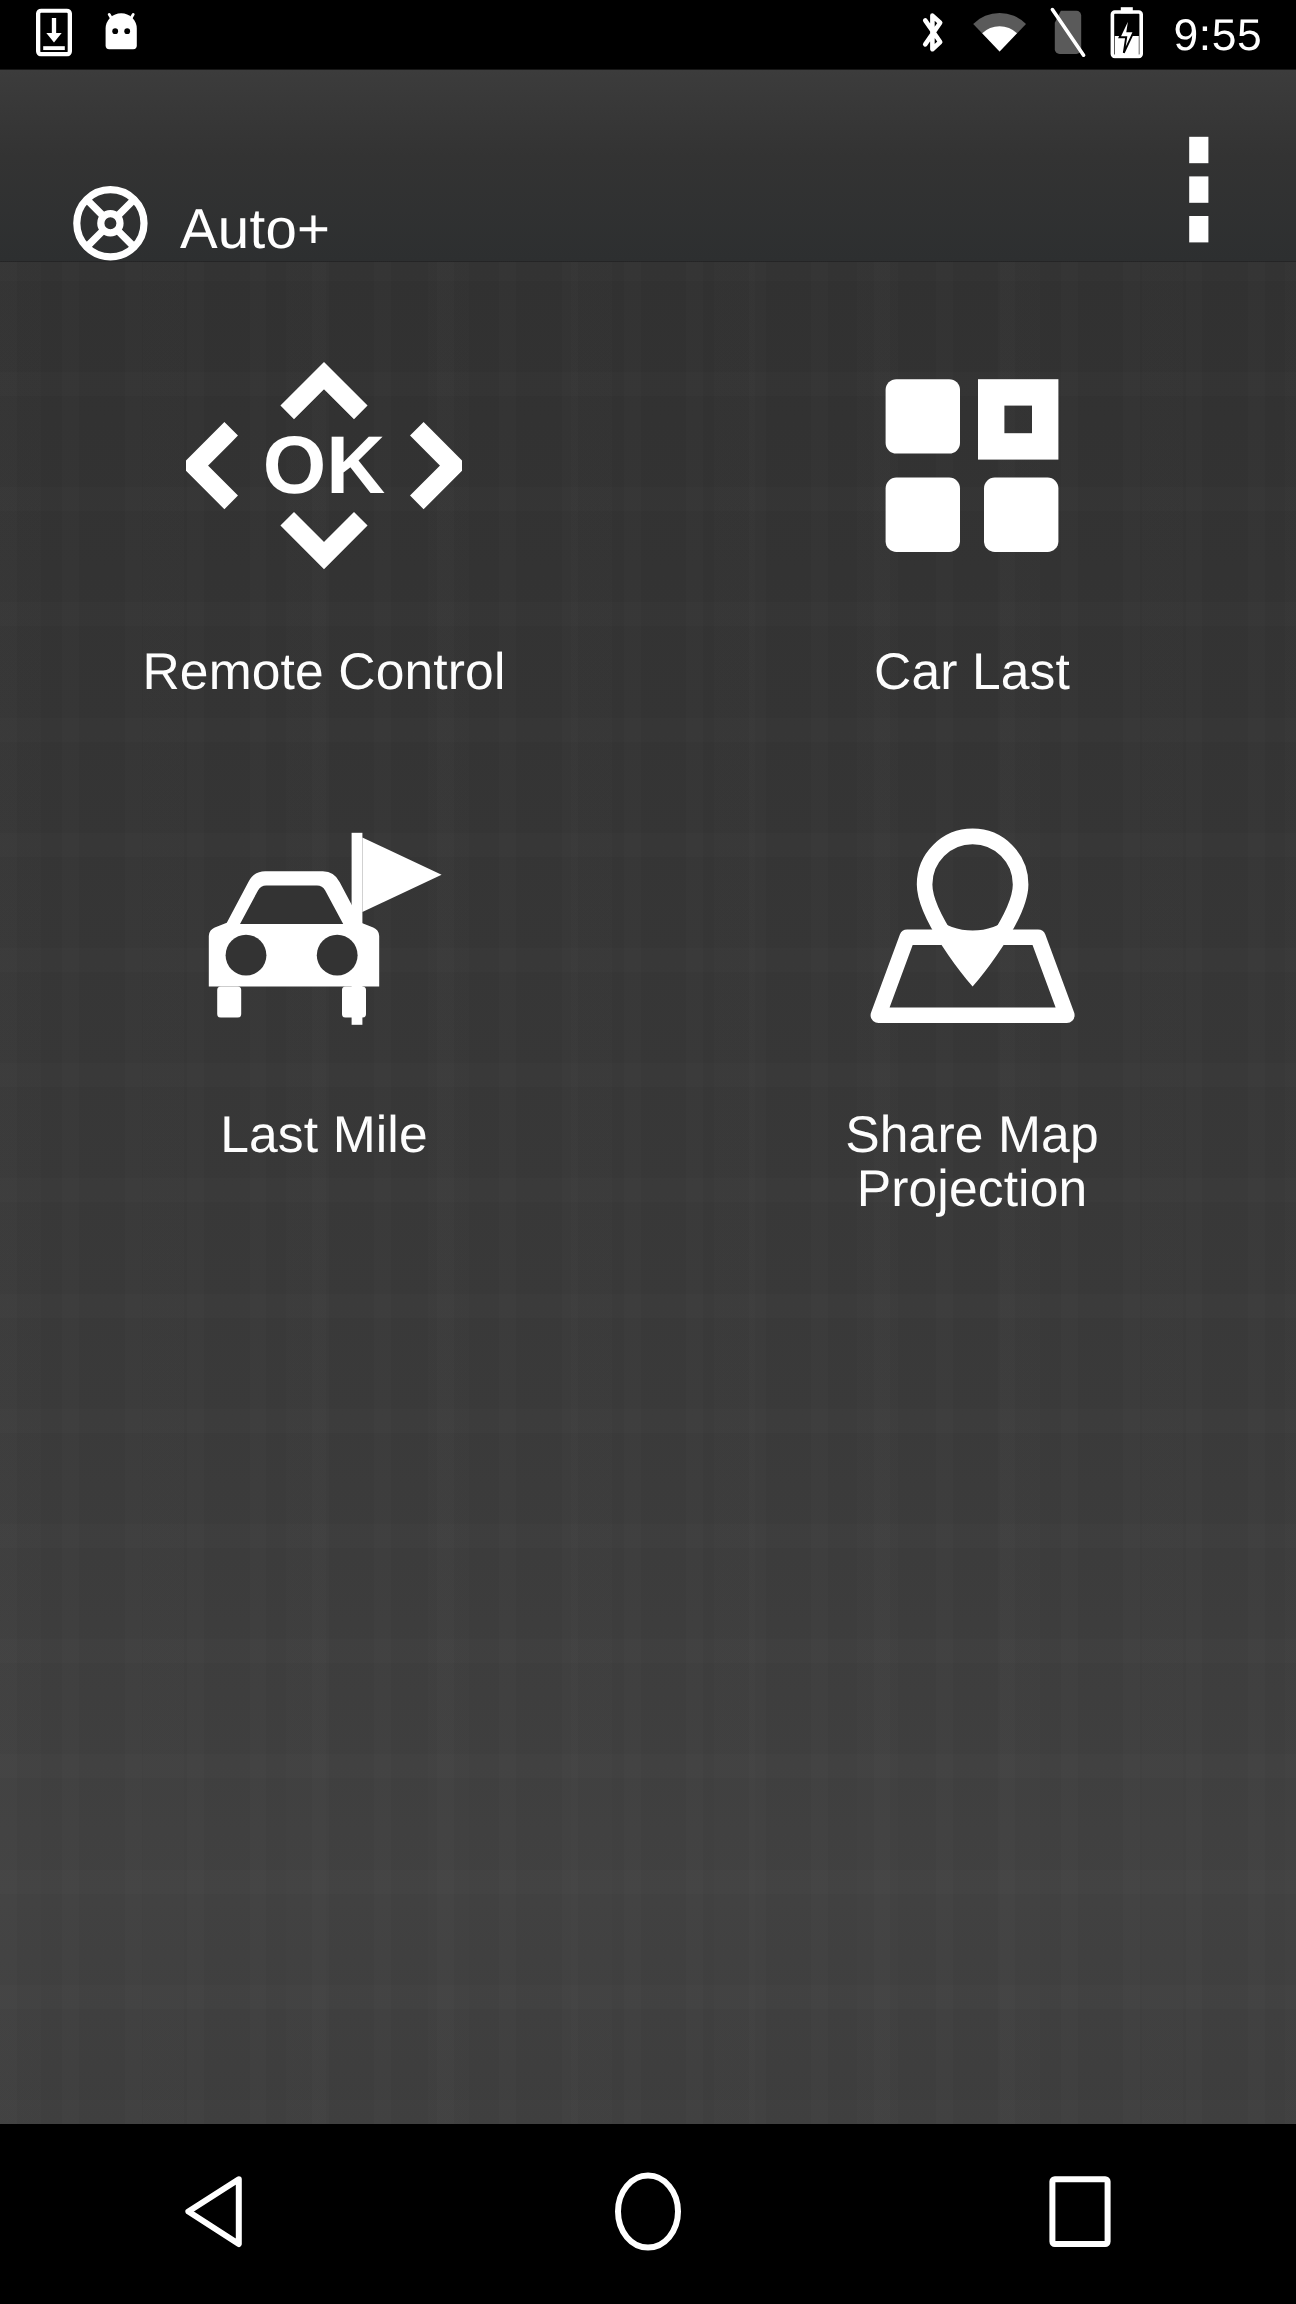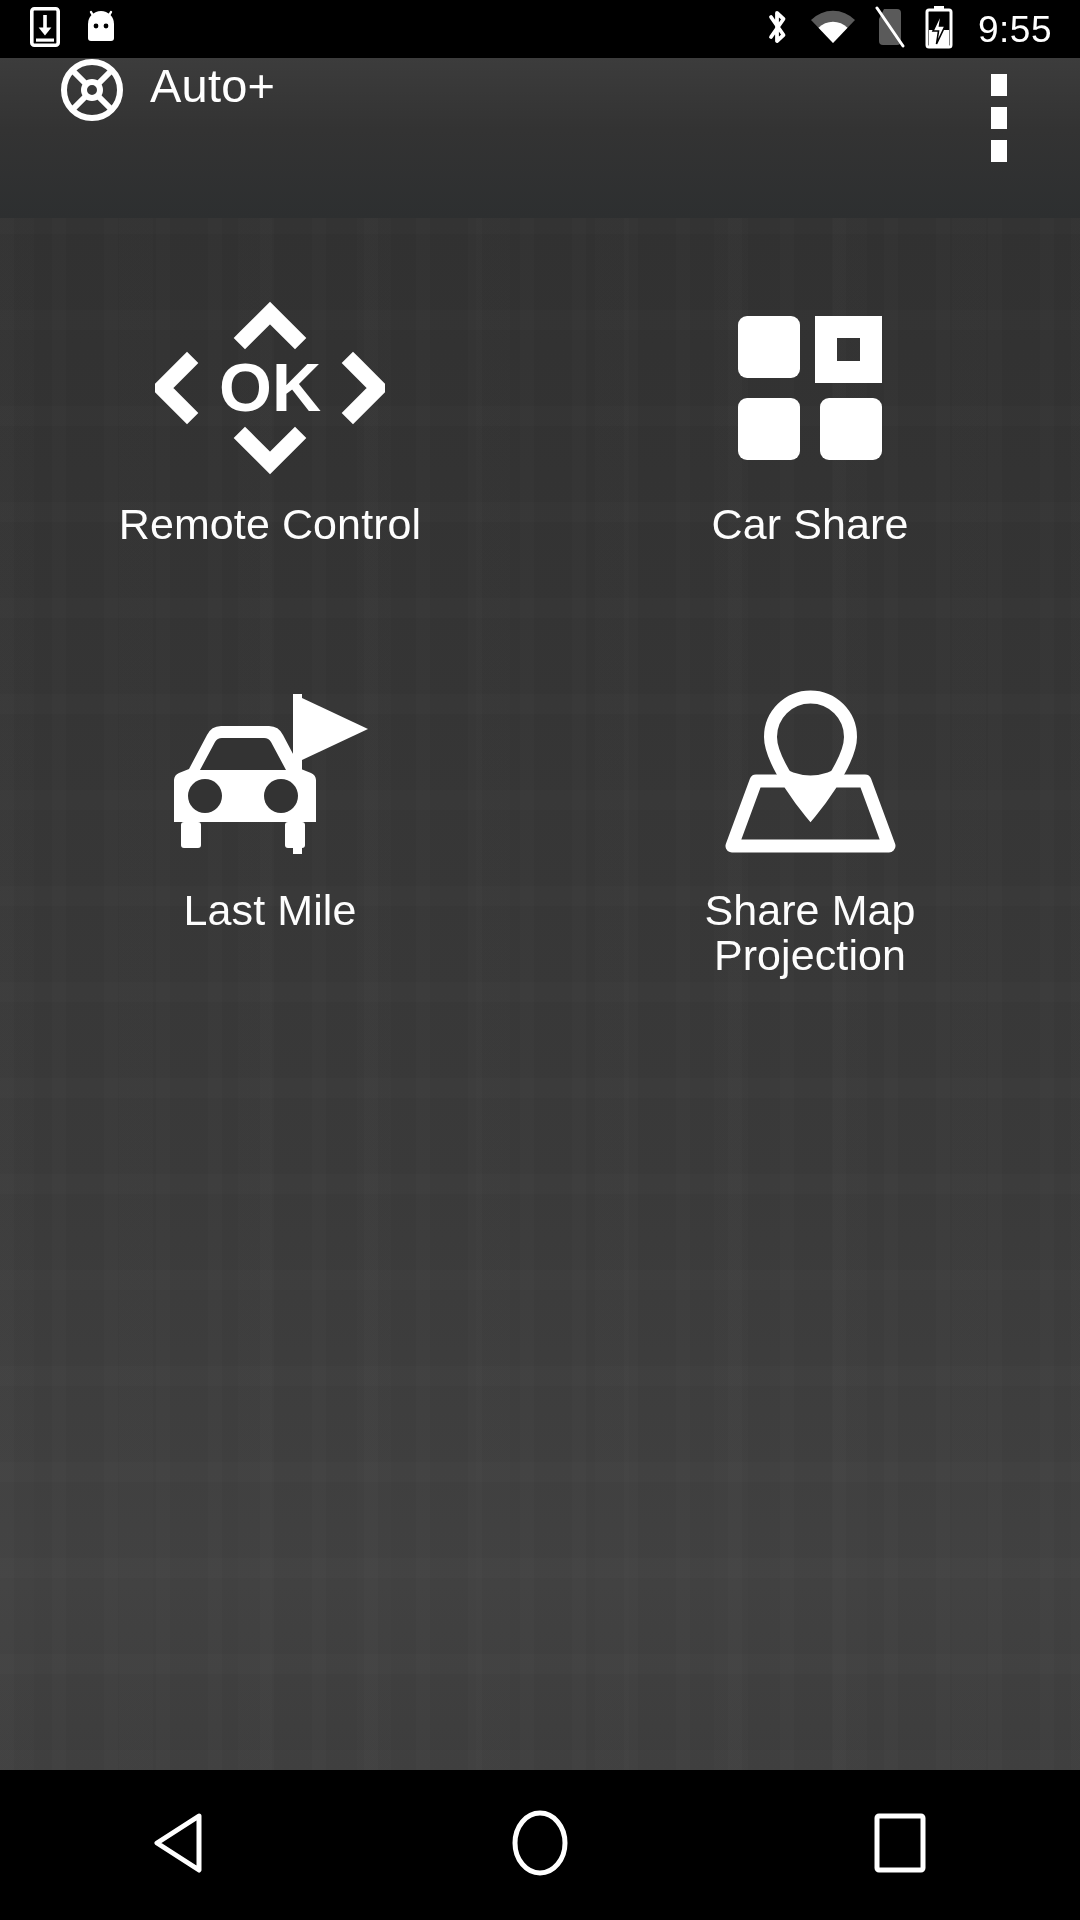--- a/index.html
+++ b/index.html
@@ -51,21 +51,21 @@
   }
 
   
   #app-bar {
     position: absolute;
     top: 58px; left: 0;
     width: 1080px;
     height: 160px;
     background: linear-gradient(180deg, #3c3c3c 0%, #333333 45%, #2d2f30 100%);
     display: flex;
-    align-items: flex-start;
+    align-items: flex-end;
   }
   #app-bar-logo {
     margin-left: 60px;
     width: 64px;
     height: 64px;
     display: block;
     flex: 0 0 auto;
   }
   #app-bar-title {
     color: #ffffff;
@@ -123,20 +123,21 @@
     z-index: 1;
   }
 
   .tile {
     display: flex;
     flex-direction: column;
     align-items: center;
     justify-content: flex-start;
     padding-top: 34px;
     cursor: pointer;
+    gap: 36px;
   }
   .tile-icon {
     height: 200px;
     width: 260px;
     display: flex;
     align-items: center;
     justify-content: center;
   }
   .tile-icon svg { display: block; }
   .tile-label {
@@ -267,21 +268,21 @@
 
       <div class="tile">
         <span class="tile-icon">
           <svg width="148" height="148" viewBox="0 0 148 148">
             <rect x="2" y="2" width="62" height="62" rx="9" fill="#ffffff"></rect>
             <rect x="90" y="13" width="45" height="45" fill="none" stroke="#ffffff" stroke-width="22"></rect>
             <rect x="2" y="84" width="62" height="62" rx="9" fill="#ffffff"></rect>
             <rect x="84" y="84" width="62" height="62" rx="9" fill="#ffffff"></rect>
           </svg>
         </span>
-        <span class="tile-label">Car Share</span>
+        <span class="tile-label">Car Last</span>
       </div>
 
 
       <div class="tile">
         <span class="tile-icon">
           <svg width="200" height="165" viewBox="0 0 200 165">
 
             <rect x="123" y="2" width="9" height="160" fill="#ffffff"></rect>
 
             <path d="M132 6 L198 37 L132 68 Z" fill="#ffffff"></path>

